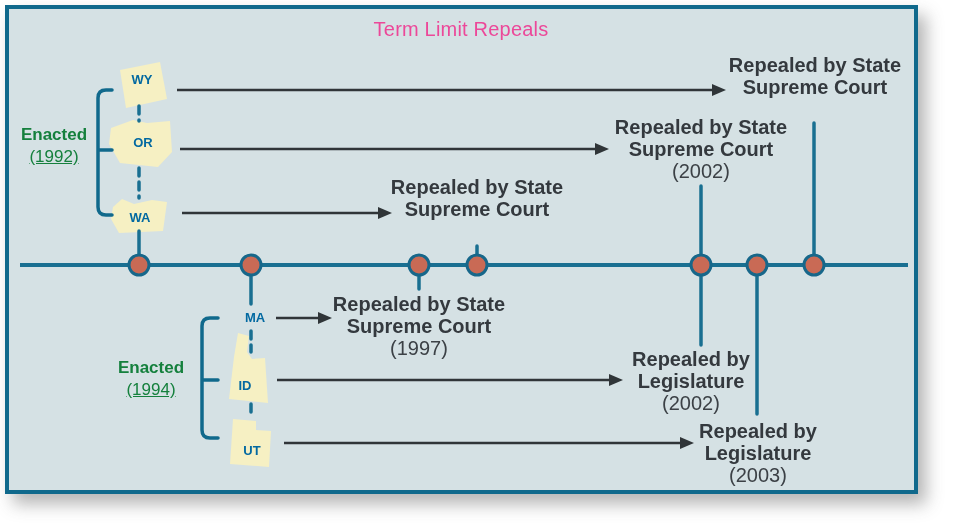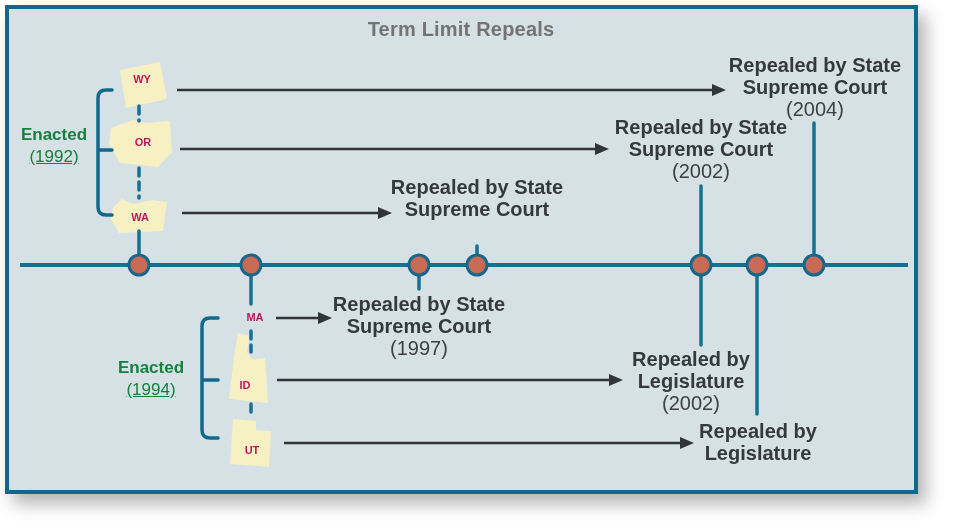--- a/index.html
+++ b/index.html
@@ -9,34 +9,34 @@
   }
   .panel{
     position:absolute;left:5px;top:5px;width:905px;height:481px;
     background:#d5e1e4;border:4px solid #10698c;box-sizing:content-box;
     box-shadow:8px 10px 16px rgba(70,70,70,0.40);
   }
   .gfx{position:absolute;left:0;top:0;width:955px;height:532px;}
   .txt{position:absolute;white-space:nowrap;}
   .title{
     left:461px;top:18px;transform:translateX(-50%);
-    font-size:20px;font-weight:bold;color:#737373;letter-spacing:.2px;
+    font-size:20px;font-weight:normal;color:#ec4899;letter-spacing:.2px;
   }
   .cap{
     transform:translateX(-50%);text-align:center;
     font-size:20px;line-height:22px;font-weight:bold;color:#34393e;
   }
   .cap .year{font-weight:normal;color:#3c4146;}
   .enacted{
     transform:translateX(-50%);text-align:center;
     font-size:17px;line-height:22px;font-weight:bold;color:#15803d;
   }
   .enacted .year{font-weight:normal;text-decoration:underline;}
   .state{
-    transform:translate(-50%,-50%);font-size:11px;font-weight:bold;color:#be185d;
+    transform:translate(-50%,-50%);font-size:13px;font-weight:bold;color:#0369a1;
   }
 </style>
 </head>
 <body>
 
 <div class="canvas">
   <div class="panel"></div>
 
   <svg class="gfx" viewBox="0 0 955 532">
     <defs>
@@ -116,34 +116,34 @@
   <div class="txt state" style="left:245px;top:385px;">ID</div>
   <div class="txt state" style="left:252px;top:450px;">UT</div>
 
   <div class="txt cap" style="left:477px;top:176px;">
     <div>Repealed by State</div>
     <div>Supreme Court</div>
   </div>
   <div class="txt cap" style="left:815px;top:54px;">
     <div>Repealed by State</div>
     <div>Supreme Court</div>
-    <div class="year">(2004)</div>
   </div>
   <div class="txt cap" style="left:701px;top:116px;">
     <div>Repealed by State</div>
     <div>Supreme Court</div>
     <div class="year">(2002)</div>
   </div>
   <div class="txt cap" style="left:419px;top:293px;">
     <div>Repealed by State</div>
     <div>Supreme Court</div>
     <div class="year">(1997)</div>
   </div>
   <div class="txt cap" style="left:691px;top:348px;">
     <div>Repealed by</div>
     <div>Legislature</div>
     <div class="year">(2002)</div>
   </div>
   <div class="txt cap" style="left:758px;top:420px;">
     <div>Repealed by</div>
     <div>Legislature</div>
+    <div class="year">(2003)</div>
   </div>
 </div>
 
 </body></html>

